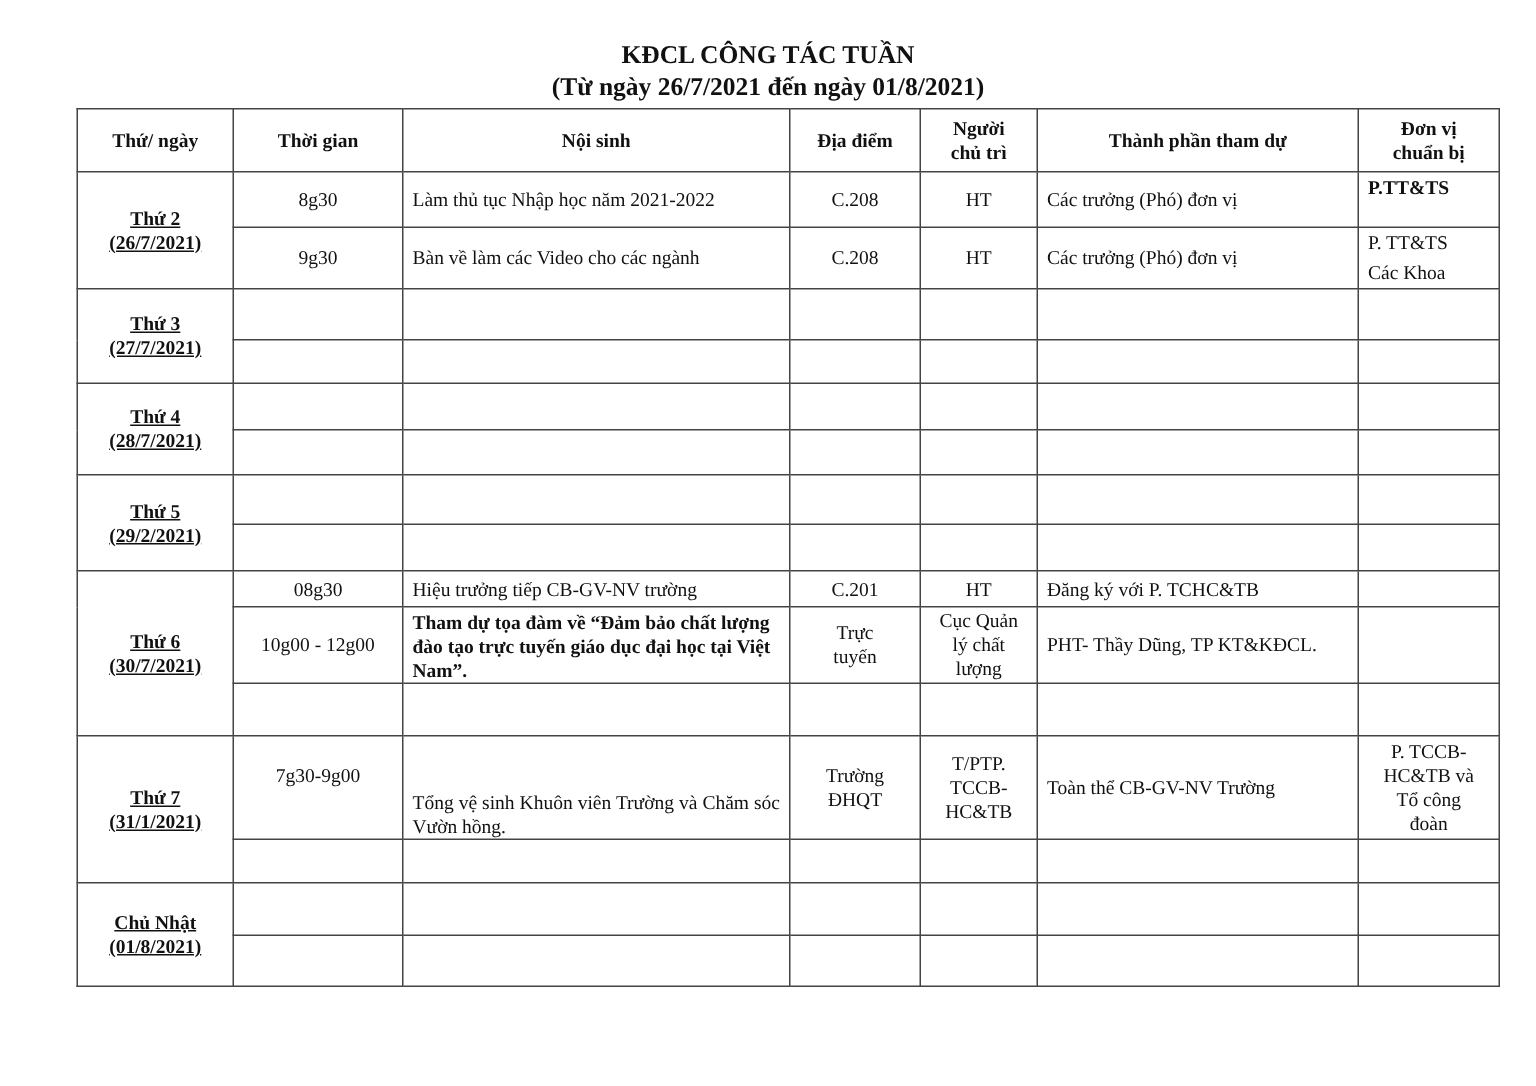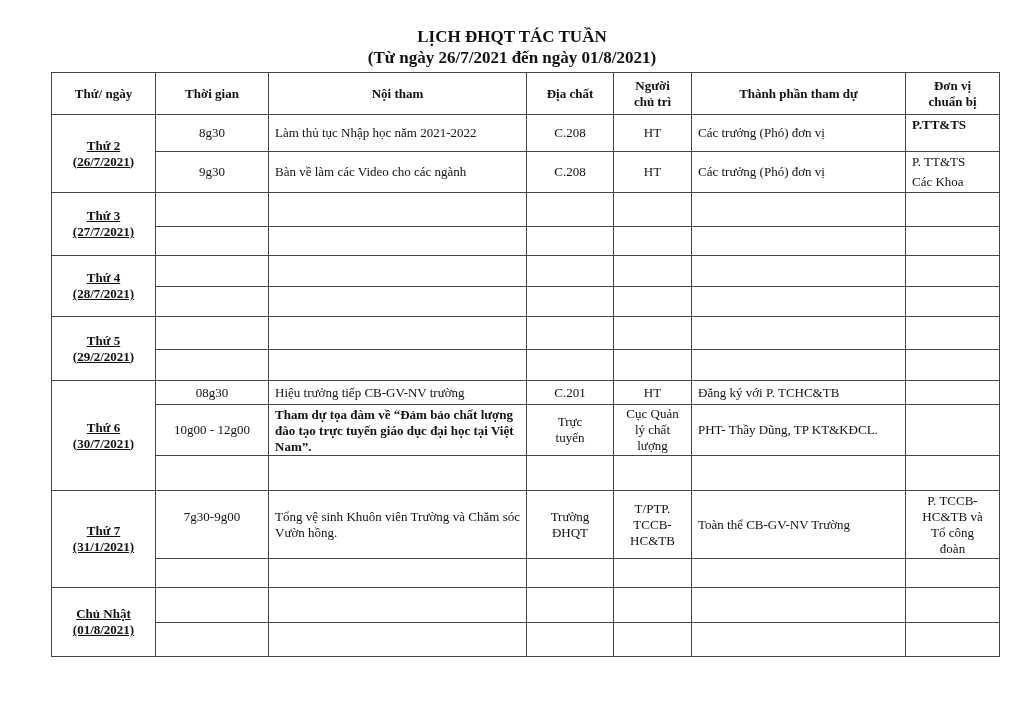--- a/index.html
+++ b/index.html
@@ -25,39 +25,39 @@
   .day { font-weight: bold; text-align: center; text-decoration: underline; }
   .c { text-align: center; margin-top: 36px; }
   .l { text-align: left; }
   .just { text-align: justify; text-align-last: left; }
   .top { vertical-align: top !important; padding-top: 2px !important; font-weight: bold; }
   .pre { white-space: pre-line; }
 </style>
 </head>
 <body>
 
-<div id="t1" class="title">LỊCH ĐHQT TÁC TUẦN</div>
+<div id="t1" class="title">KĐCL CÔNG TÁC TUẦN</div>
 <div id="t2" class="title">(Từ ngày 26/7/2021 đến ngày 01/8/2021)</div>
 
 <table class="sched">
   <colgroup>
     <col style="width:104px">
       <col style="width:113px">
       <col style="width:258px">
     <col style="width:87px">
       <col style="width:78px">
       <col style="width:214px">
       <col style="width:94px">
   </colgroup>
   <thead>
     <tr style="height:42px">
       <th>Thứ/ ngày</th>
       <th>Thời gian</th>
-      <th>Nội tham</th>
-      <th>Địa chất</th>
+      <th>Nội sinh</th>
+      <th>Địa điểm</th>
       <th class="pre">Người
 chủ trì</th>
       <th>Thành phần tham dự</th>
       <th class="pre">Đơn vị
 chuẩn bị</th>
     </tr>
   </thead>
   <tbody>
 
     <tr style="height:37px">
@@ -164,21 +164,21 @@
       <td class="c"></td>
       <td class="c"></td>
       <td class="l"></td>
       <td class="l"></td>
     </tr>
 
     <tr style="height:68px">
       <td rowspan="2" class="day pre">Thứ 7
 (31/1/2021)</td>
       <td class="c" style="vertical-align:top;padding-top:18px">7g30-9g00</td>
-      <td class="just" style="vertical-align:top;padding-top:18px">Tổng vệ sinh Khuôn viên Trường và Chăm sóc Vườn hồng.</td>
+      <td class="just" style="vertical-align:top;padding-top:36px">Tổng vệ sinh Khuôn viên Trường và Chăm sóc Vườn hồng.</td>
       <td class="c pre">Trường
 ĐHQT</td>
       <td class="c pre">T/PTP.
 TCCB-
 HC&amp;TB</td>
       <td class="l">Toàn thể CB-GV-NV Trường</td>
       <td class="c pre">P. TCCB-
 HC&amp;TB và
 Tổ công
 đoàn</td>

